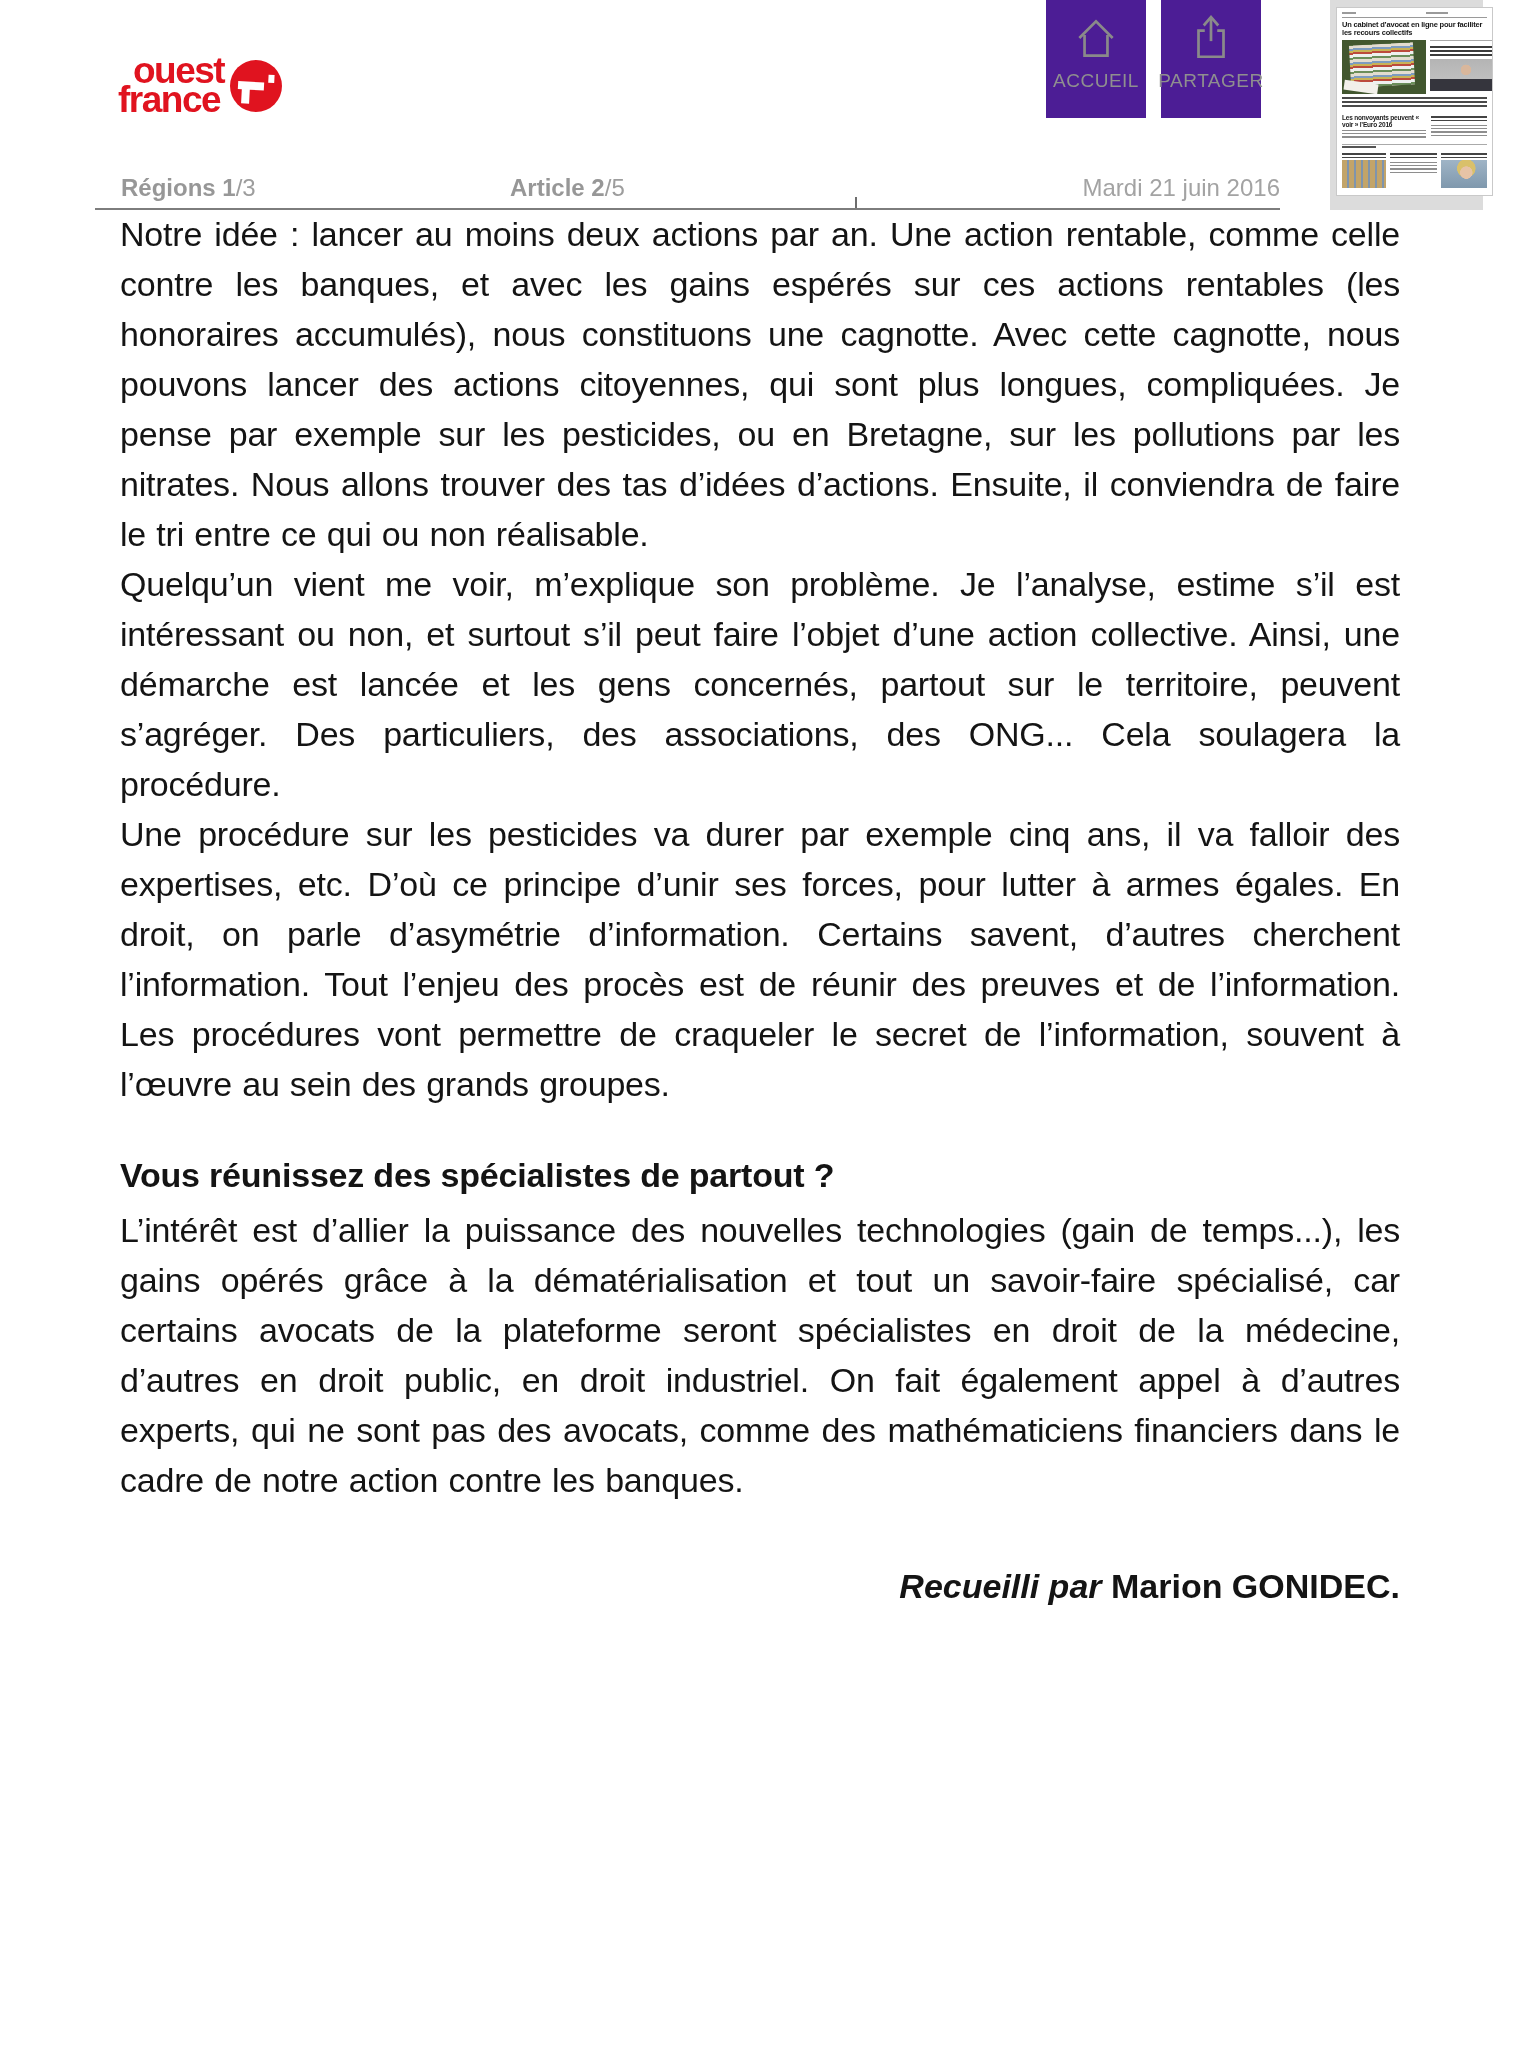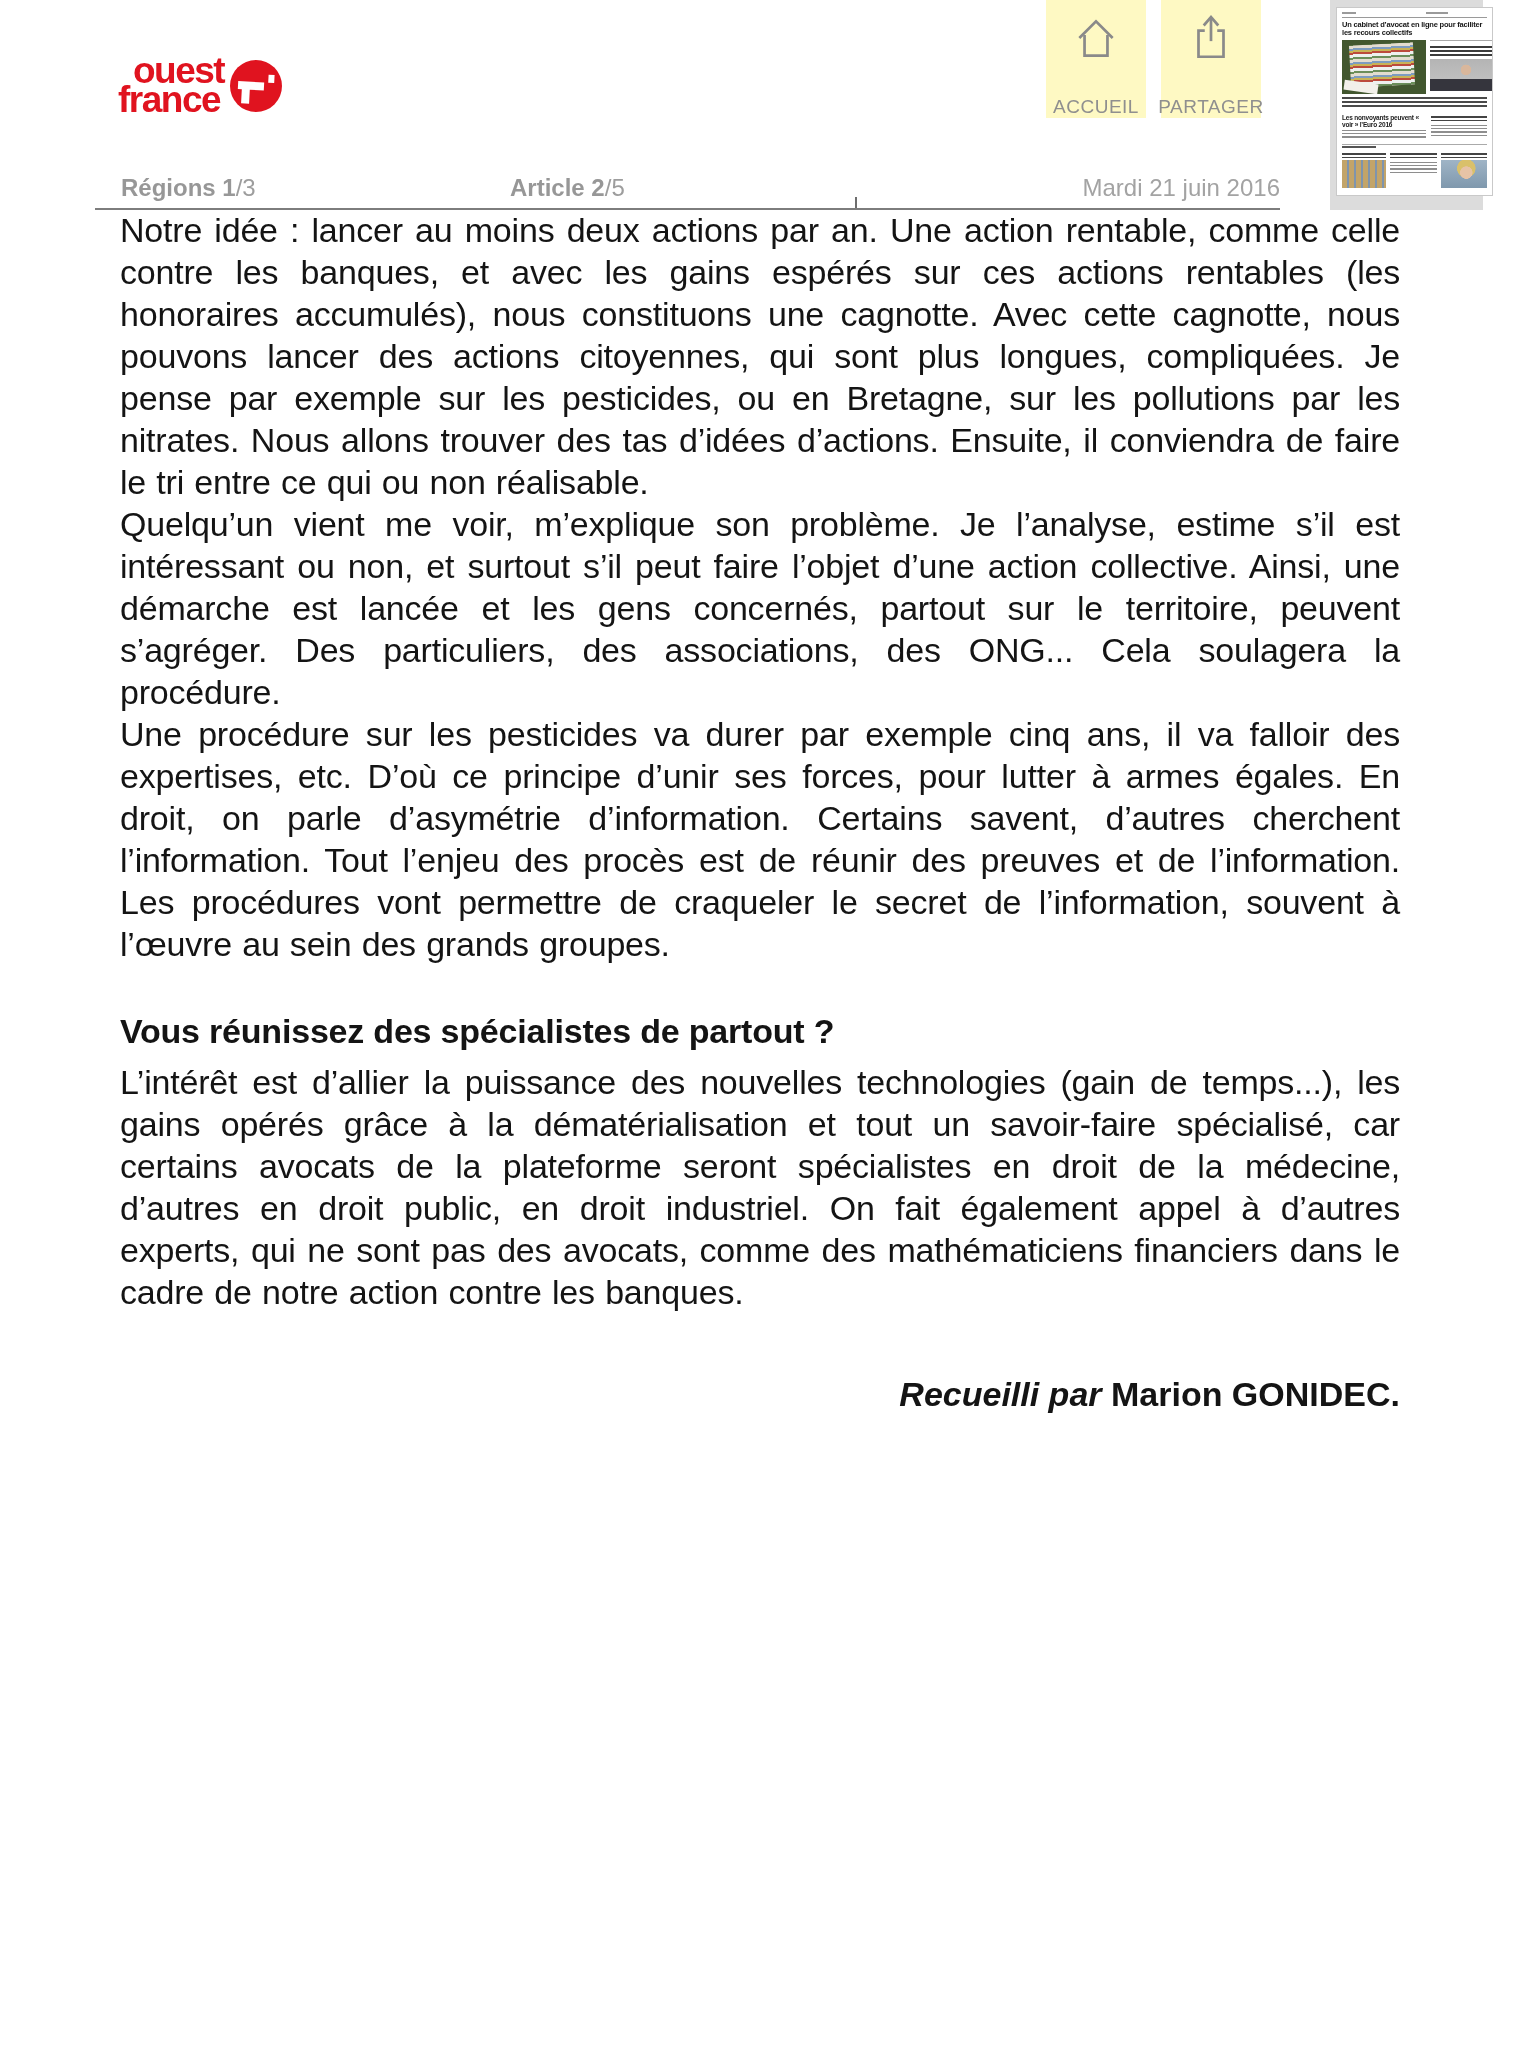--- a/index.html
+++ b/index.html
@@ -9,22 +9,22 @@
     -webkit-font-smoothing:antialiased;overflow:hidden;
   }
   
   .topbar{position:absolute;left:0;top:0;width:1536px;height:215px;}
   .logo{position:absolute;left:118px;top:56px;display:flex;align-items:center;cursor:pointer;}
   .logo-text{color:#e0131f;font-weight:bold;font-size:37px;line-height:29px;letter-spacing:-1.5px;}
   .logo-text .l1{display:block;margin-left:15px;text-align:center;}
   .logo-text .l2{display:block;}
   .logo-mark{width:52px;height:52px;margin-left:6px;margin-top:2px;position:relative;}
 
-  .tb-btn{position:absolute;top:0;height:118px;background:#fef9c3;border:none;
-    display:flex;flex-direction:column;align-items:center;justify-content:space-between;
+  .tb-btn{position:absolute;top:0;height:118px;background:#4c1d95;border:none;
+    display:flex;flex-direction:column;align-items:center;justify-content:flex-start;
     padding:0;cursor:pointer;}
   .tb-btn.accueil{left:1046px;width:100px;}
   .tb-btn.partager{left:1161px;width:100px;}
   .tb-icon{margin-top:12px;height:52px;display:flex;align-items:center;justify-content:center;}
   .tb-label{font-size:19px;color:#8f8f8f;letter-spacing:0.5px;margin-top:6px;}
 
   
   .thumb-frame{position:absolute;left:1330px;top:0;width:153px;height:210px;background:#dcdcdc;cursor:pointer;}
   .thumb-page{position:absolute;left:6px;top:7px;width:157px;height:189px;background:#ffffff;
     border:1px solid #c9c9c9;box-sizing:border-box;padding:4px 5px;overflow:hidden;}
@@ -73,21 +73,21 @@
   .nav-art{position:absolute;left:415px;bottom:8px;}
   .nav-date{position:absolute;right:0;bottom:8px;color:#a3a3a3;}
   .nav-row b{font-weight:bold;color:#979797;}
   .nav-rule{position:absolute;left:0;bottom:0;width:1185px;height:2px;background:#7d7d7d;}
   .nav-tick{position:absolute;left:760px;bottom:2px;width:2px;height:11px;background:#6d6d6d;}
 
   
   .article{position:absolute;left:120px;top:209px;width:1280px;color:#141414;}
   .article h2{font-size:34px;line-height:44px;font-weight:bold;margin:44px 0 8px 0;letter-spacing:-0.2px;}
   .article .sec:first-child h2{margin-top:52px;}
-  .article p{font-size:34px;line-height:42px;margin:0;text-align:justify;letter-spacing:-0.2px;word-spacing:1px;}
+  .article p{font-size:34px;line-height:50px;margin:0;text-align:justify;letter-spacing:-0.2px;word-spacing:1px;}
   .byline{margin-top:62px;text-align:right;font-size:34px;font-weight:bold;color:#141414;}
   .byline .pre{font-style:italic;}
 </style>
 </head>
 <body>
 
 <div class="topbar">
 
   <div class="logo">
     <div class="logo-text">

